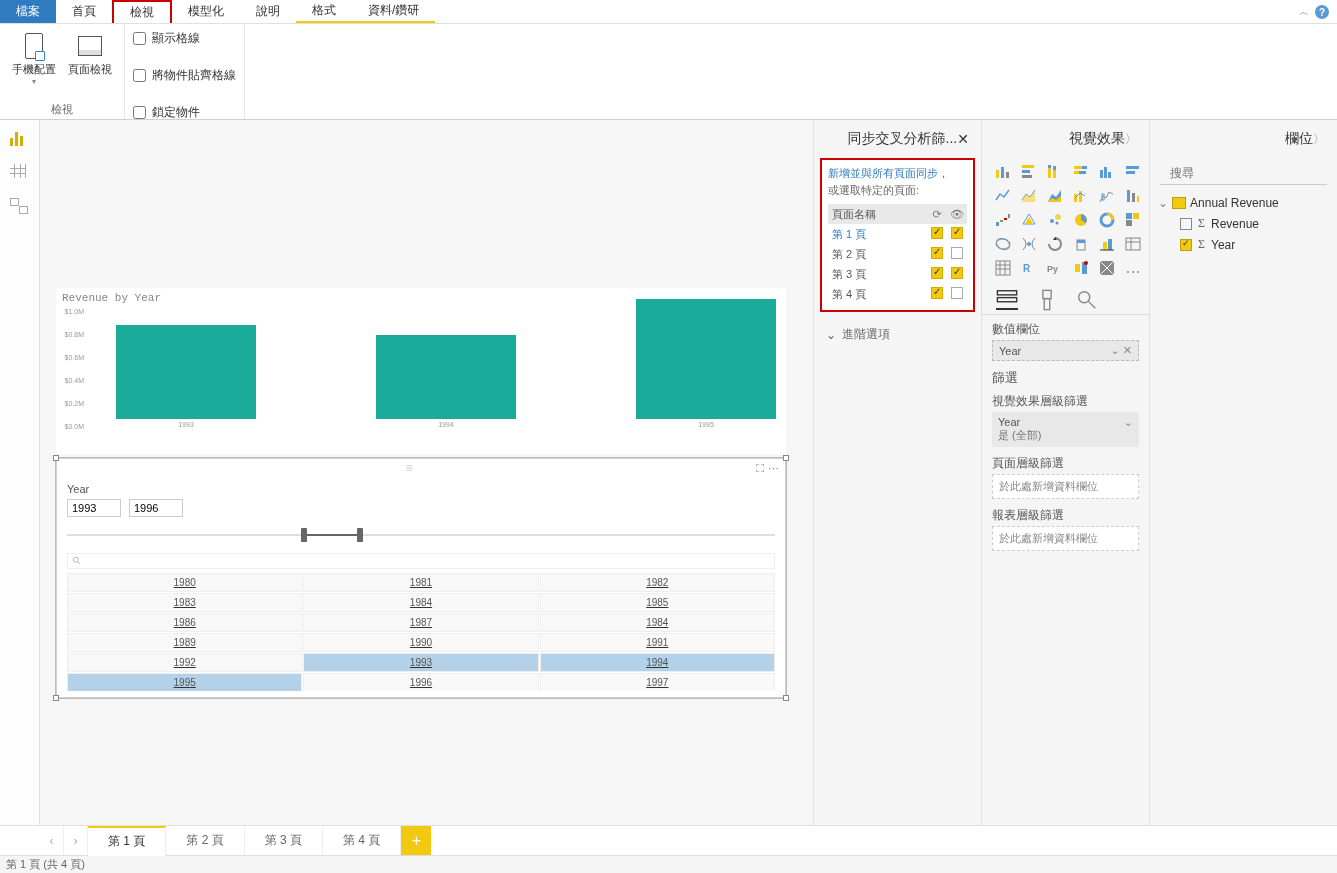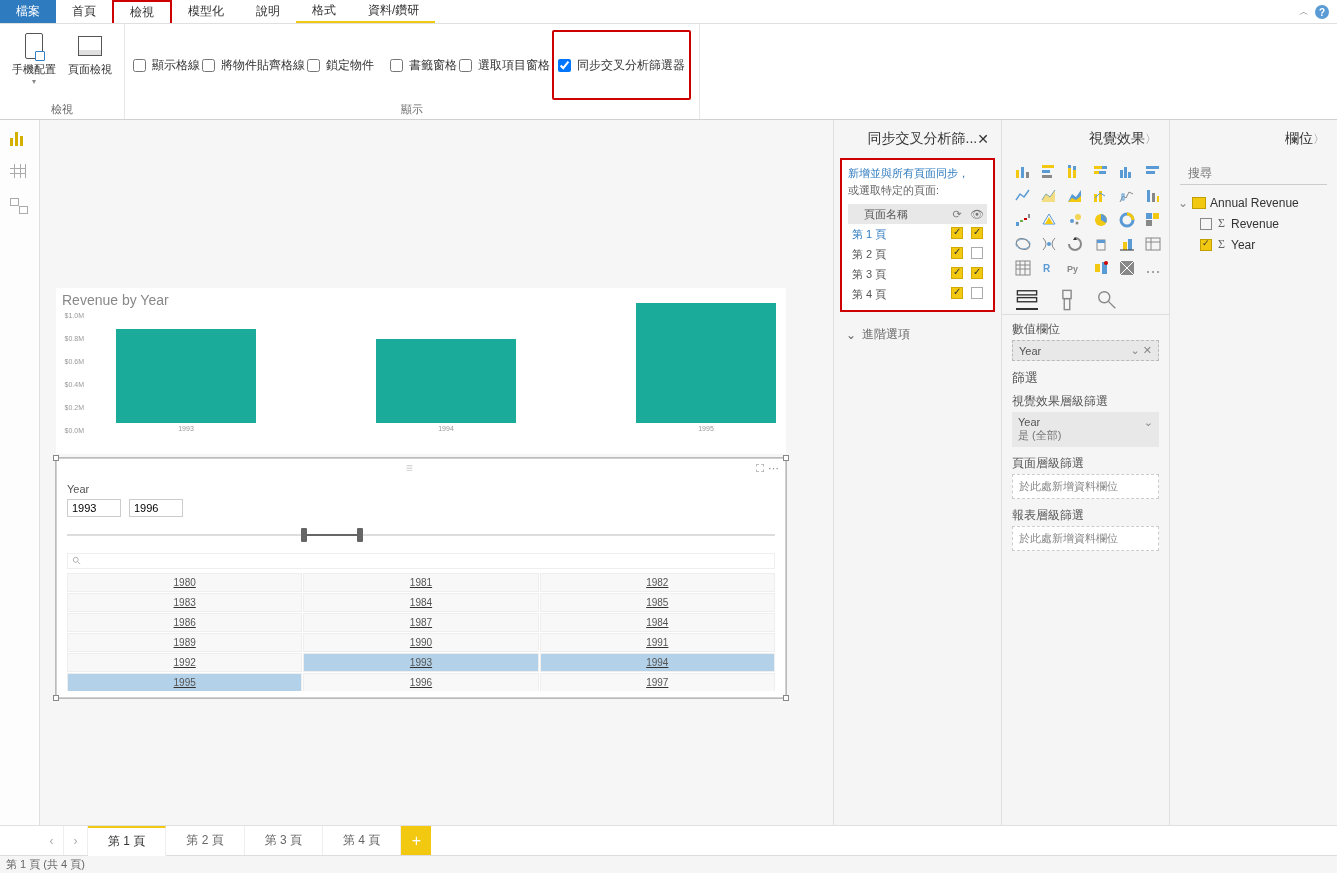--- a/index.html
+++ b/index.html
@@ -18,21 +18,21 @@
 
 .ribbon { display: flex; height: 96px; border-bottom: 1px solid #d0d0d0; background: #fff; }
 .ribbon-group { padding: 4px 8px 0 8px; display: flex; flex-direction: column; border-right: 1px solid #e8e8e8; }
 .ribbon-group-body { display: flex; gap: 4px; flex: 1; }
 .ribbon-group-label { text-align: center; font-size: 11px; color: #666; padding: 2px 0; }
 .big-btn { display: flex; flex-direction: column; align-items: center; width: 52px; padding-top: 4px; cursor: pointer; font-size: 11px; }
 .big-btn-icon { width: 28px; height: 28px; margin-bottom: 2px; display: flex; align-items: center; justify-content: center; }
 .phone-icon { width: 18px; height: 26px; border: 1.5px solid #555; border-radius: 2px; position: relative; }
 .phone-icon::after { content: ""; position: absolute; right: -3px; bottom: -3px; width: 8px; height: 8px; border: 1.5px solid #3a7fc4; border-radius: 1px; background: #fff; }
 .page-view-icon { width: 24px; height: 20px; border: 1.5px solid #555; background: linear-gradient(#fff 70%, #e0e0e0 70%); }
-.checkboxes-col { display: flex; flex-direction: row; gap: 2px; padding-top: 2px; }
+.checkboxes-col { display: flex; flex-direction: column; gap: 20px; padding-top: 2px; }
 .cb-row { display: flex; align-items: center; gap: 6px; font-size: 12px; white-space: nowrap; }
 .cb { width: 13px; height: 13px; }
 .cb-row.highlighted { border: 2px solid #c00; padding: 1px 4px; border-radius: 2px; }
 
 
 .main { display: flex; height: calc(100vh - 24px - 96px - 30px - 18px); }
 .left-rail { width: 40px; background: #fdfdfd; border-right: 1px solid #e0e0e0; display: flex; flex-direction: column; align-items: center; padding-top: 10px; gap: 18px; }
 .rail-icon { width: 20px; height: 16px; cursor: pointer; opacity: 0.7; }
 .rail-icon.active { opacity: 1; }
 .rail-bar-chart { display: flex; align-items: flex-end; gap: 2px; height: 16px; }
@@ -41,21 +41,21 @@
 .rail-table span { background: #fff; }
 .rail-model { width: 18px; height: 16px; position: relative; }
 .rail-model::before, .rail-model::after { content: ""; position: absolute; border: 1px solid #888; width: 7px; height: 6px; background:#fff;}
 .rail-model::before { left: 0; top: 0; }
 .rail-model::after { right: 0; bottom: 0; }
 
 .canvas-area { flex: 1; background: #f6f6f6; position: relative; overflow: hidden; }
 
 
 .visual-chart { position: absolute; left: 16px; top: 168px; width: 730px; height: 166px; background: #fff; }
-.chart-title { font-size: 14px; color: #888; padding: 4px 6px; }
+.chart-title { font-size: 11px; color: #888; padding: 4px 6px; font-family: Liberation Mono, monospace; }
 .chart-body { position: relative; height: 134px; padding-left: 30px; }
 .y-axis { position: absolute; left: 0; top: 0; bottom: 12px; width: 28px; display: flex; flex-direction: column; justify-content: space-between; font-size: 7px; color: #999; text-align: right; }
 .bars { display: flex; align-items: flex-end; height: 120px; gap: 120px; padding-left: 30px; }
 .bar-group { display: flex; flex-direction: column; align-items: center; }
 .bar { width: 140px; background: #1aab9b; }
 .x-lbl { font-size: 7px; color: #999; margin-top: 2px; }
 
 
 .visual-slicer { position: absolute; left: 16px; top: 338px; width: 730px; height: 240px; background: #fff; border: 1px solid #d0d0d0; box-shadow: 0 0 0 1px #bbb; }
 .visual-slicer .hdl { position: absolute; width: 6px; height: 6px; background: #fff; border: 1px solid #888; }
@@ -82,21 +82,21 @@
 
 .panel { border-left: 1px solid #e0e0e0; background: #f5f5f5; display: flex; flex-direction: column; }
 .panel-header { display: flex; align-items: center; justify-content: flex-end; padding: 10px 12px; font-size: 14px; color: #333; }
 .panel-header .chev { color: #888; font-size: 12px; }
 
 .sync-panel { width: 168px; }
 .sync-box { margin: 0 6px 6px 6px; background: #fff; border: 2px solid #c00; padding: 6px; font-size: 11px; }
 .sync-link { color: #2e7bc0; cursor: pointer; }
 .sync-sub { color: #666; margin-top: 2px; }
 .sync-head { display: flex; align-items: center; background: #e8e8e8; margin-top: 6px; height: 20px; }
-.sync-head .col-name { flex: 1; padding-left: 16px; color: #555; }
+.sync-head .col-name { flex: 1; padding-left: 4px; color: #555; }
 .sync-head .col-ic { width: 20px; text-align: center; color: #777; font-size: 11px; }
 .sync-row { display: flex; align-items: center; height: 20px; }
 .sync-row .name { flex: 1; padding-left: 4px; color: #2e7bc0;}
 .sync-row .name.inactive { color: #555; }
 .sync-cb { width: 20px; text-align: center; }
 .sync-cb .box { display: inline-block; width: 12px; height: 12px; border: 1px solid #aaa; background: #fff; position: relative; }
 .sync-cb .box.checked { background: #f2c811; border-color: #d4a900; }
 .sync-cb .box.checked::after { content: "✓"; position: absolute; top: -2px; left: 1px; font-size: 10px; color: #333; }
 .adv { padding: 8px 12px; color: #666; font-size: 12px; display: flex; align-items: center; gap: 6px; }
 
@@ -106,21 +106,21 @@
 .viz-ic svg { width: 18px; height: 16px; }
 .viz-tabs { display: flex; gap: 18px; padding: 8px 14px 4px 14px; border-bottom: 1px solid #ddd; }
 .viz-tab { width: 22px; height: 20px; display:flex; align-items:center; justify-content:center; cursor:pointer;}
 .viz-tab.active { border-bottom: 2px solid #333; }
 .viz-section { padding: 6px 10px; font-size: 12px; color: #555; }
 .field-well { background: #e8e8e8; border: 1px dashed #bbb; padding: 3px 6px; margin: 2px 0 8px 0; display: flex; justify-content: space-between; align-items: center; font-size: 11px; }
 .filter-card { background: #e8e8e8; padding: 4px 6px; margin: 2px 0 8px 0; font-size: 11px; position: relative; }
 .filter-card .chev { position: absolute; right: 6px; top: 4px; color: #888; }
 .drop-zone { border: 1px dashed #ccc; padding: 4px 6px; font-size: 11px; color: #888; margin: 2px 0 8px 0; background: #fff; }
 
-.fields-panel { width: 168px; }
+.fields-panel { width: 188px; }
 .fields-search { margin: 4px 10px 8px 10px; display: flex; align-items: center; gap: 6px; border-bottom: 1px solid #ccc; padding: 4px 2px; }
 .fields-search input { border: none; background: transparent; outline: none; font-size: 12px; flex: 1; }
 .field-table { padding: 0 8px; }
 .field-table-hdr { display: flex; align-items: center; gap: 4px; font-size: 12px; padding: 3px 0; }
 .tbl-icon { width: 14px; height: 12px; background: #f2c811; border: 1px solid #c0a000; }
 .field-item { display: flex; align-items: center; gap: 6px; padding: 3px 0 3px 22px; font-size: 12px; }
 .field-cb { width: 12px; height: 12px; border: 1px solid #888; }
 .field-cb.checked { background: #f2c811; border-color:#c0a000; position: relative; }
 .field-cb.checked::after { content: "✓"; position: absolute; top: -2px; left: 1px; font-size: 9px; }
 .sigma { font-family: serif; font-size: 12px; color: #666; }
@@ -178,34 +178,20 @@
             <input type="checkbox" class="cb" style="">
             <span>顯示格線</span>
           </label>
         <label class="cb-row">
             <input type="checkbox" class="cb" style="">
             <span>將物件貼齊格線</span>
           </label>
         <label class="cb-row">
             <input type="checkbox" class="cb" style="">
             <span>鎖定物件</span>
-          </label>
-      </div>
-      <div class="checkboxes-col" style="margin-left:12px">
-        <label class="cb-row">
-            <input type="checkbox" class="cb" style="">
-            <span>書籤窗格</span>
-          </label>
-        <label class="cb-row">
-            <input type="checkbox" class="cb" style="">
-            <span>選取項目窗格</span>
-          </label>
-        <label class="cb-row highlighted">
-            <input type="checkbox" class="cb" checked="" style="">
-            <span>同步交叉分析篩選器</span>
           </label>
       </div>
     </div>
     <div class="ribbon-group-label">顯示</div>
   </div>
 </div>
 
 <div class="main">
   <div class="left-rail">
     <div class="rail-icon active">

